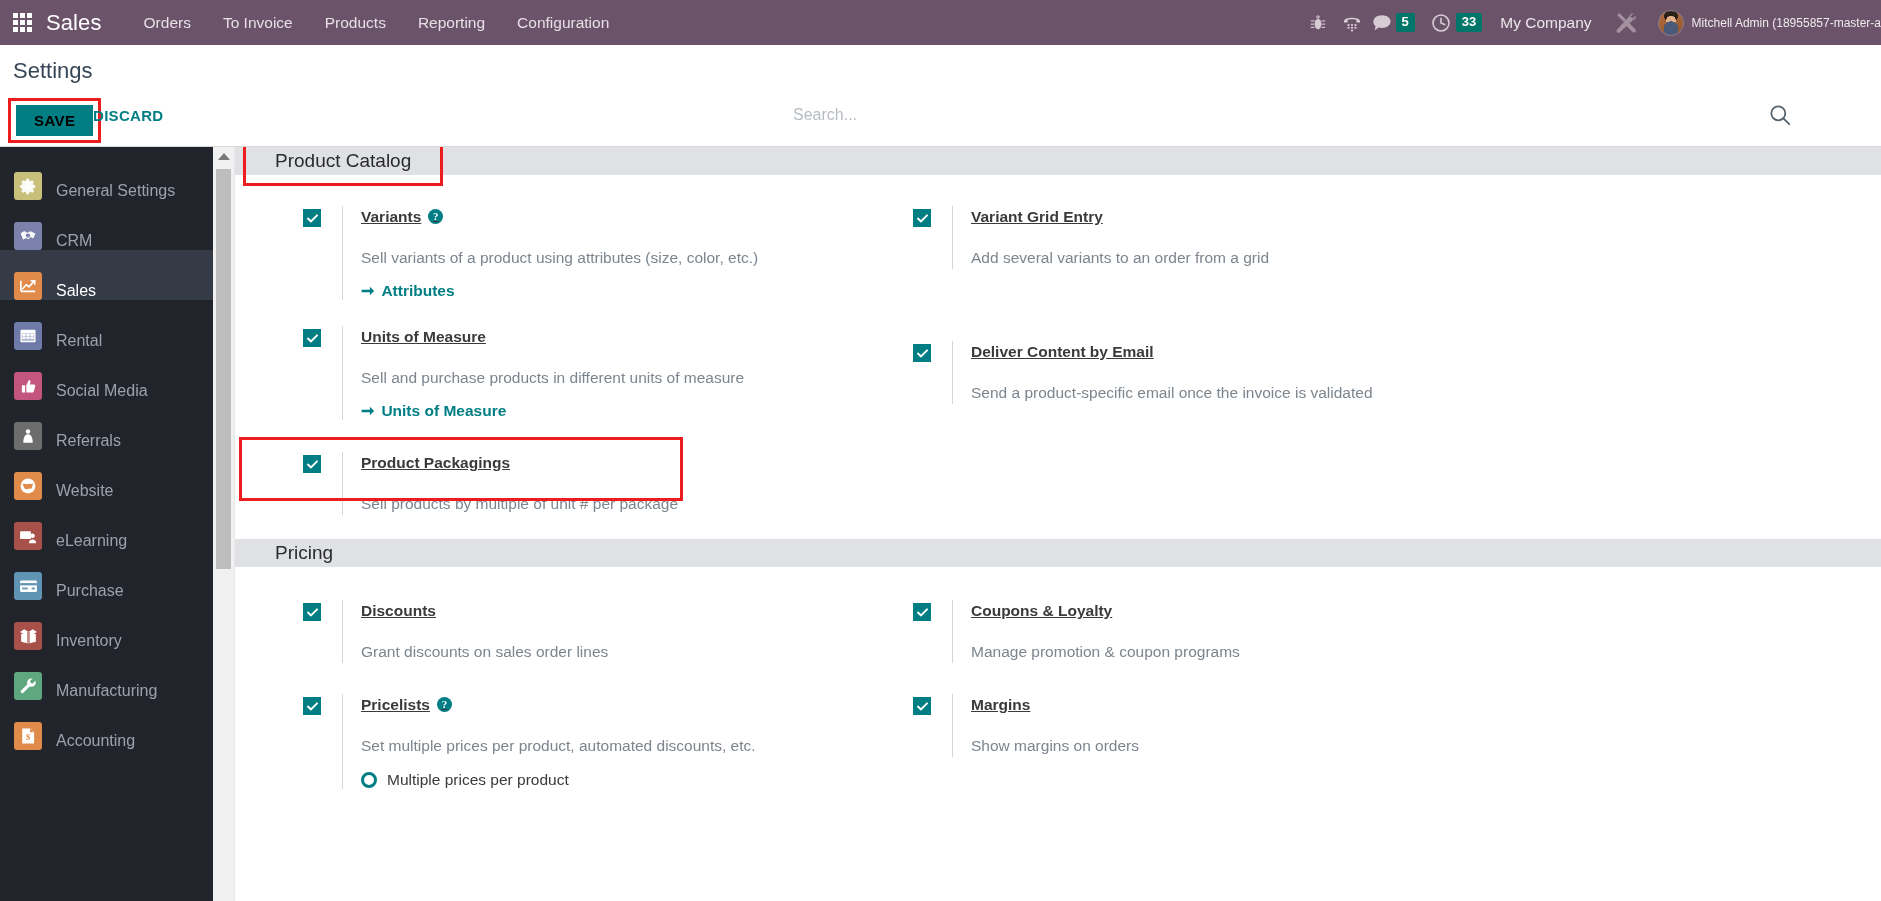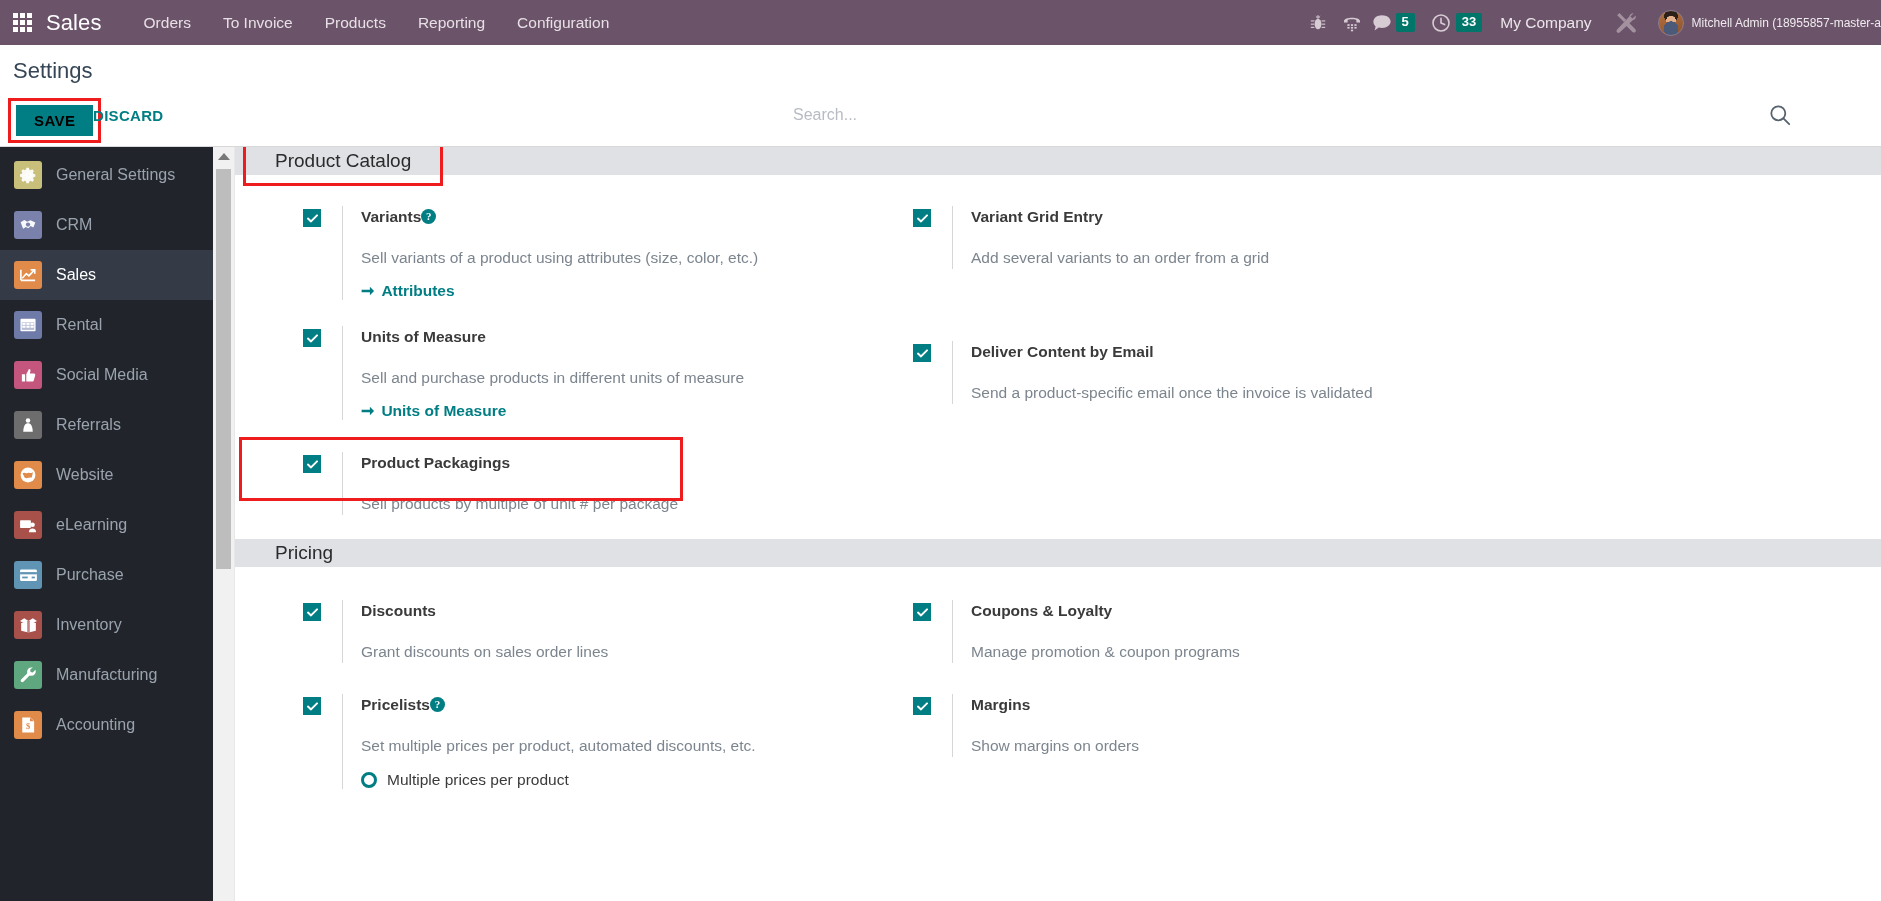--- a/index.html
+++ b/index.html
@@ -119,21 +119,21 @@
   }
 
   
   .sidebar {
     width: 213px; flex: 0 0 213px;
     background: #21252b;
     overflow: hidden;
     padding-top: 3px;
   }
   .side-item {
-    height: 50px; display: flex; align-items: center;
+    height: 50px; display: flex; align-items: flex-end;
     padding-left: 14px; cursor: pointer;
   }
   .side-item.active { background: #343a46; }
   .side-ico {
     width: 28px; height: 28px; flex: 0 0 28px;
     margin-right: 14px; border-radius: 3px;
     display: flex; align-items: center; justify-content: center;
     color: #ffffff; font-size: 15px; line-height: 1;
     position: relative; overflow: hidden;
   }
@@ -198,22 +198,23 @@
     cursor: pointer;
   }
   .cbox svg { display: block; }
   .setting-body {
     margin-left: 21px; padding-left: 18px;
     border-left: 1px solid #d6d6d6;
     min-height: 42px;
   }
   .s-title {
     font-size: 15.5px; color: #3a3a3a; font-weight: 700;
-    display: flex; align-items: center; 
+    display: flex; align-items: center; gap: 7px;
     line-height: 21px;
+    text-decoration: underline;
   }
   .s-desc {
     font-size: 15.5px; color: #7c858e; margin-top: 20px; line-height: 22px;
   }
   .help-icon {
     width: 15px; height: 15px; border-radius: 50%;
     background: #017e84; color: #fff;
     font-size: 11px; font-weight: 700;
     display: inline-flex; align-items: center; justify-content: center;
     line-height: 1; font-family: "Liberation Serif", serif;

